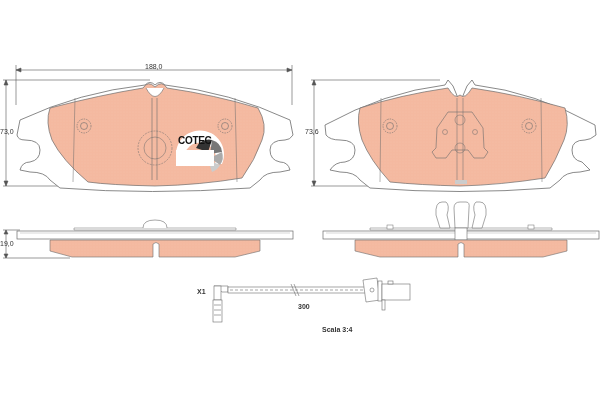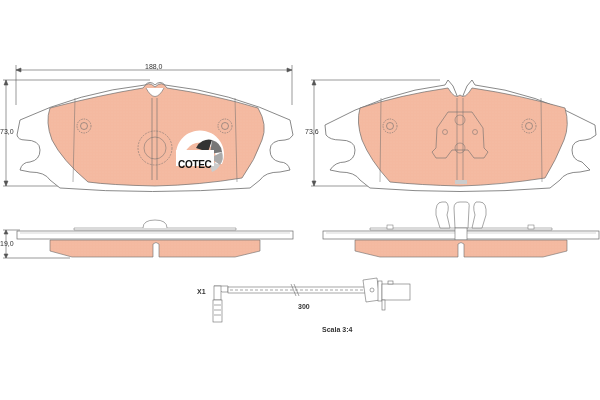--- a/index.html
+++ b/index.html
@@ -142,13 +142,13 @@
   </g>
 </svg>
 
 <span class="lbl" style="left:145px; top:63px;">188,0</span>
 <span class="lbl" style="left:0px; top:128px;">73,0</span>
 <span class="lbl" style="left:305px; top:128px;">73,6</span>
 <span class="lbl" style="left:0px; top:240px;">19,0</span>
 <span class="lbl bold" style="left:197px; top:288px;">X1</span>
 <span class="lbl bold" style="left:298px; top:303px;">300</span>
 <span class="lbl bold" style="left:322px; top:326px;">Scala 3:4</span>
-<span class="cotec" style="left:178px; top:159px;">COTEC</span>
+<span class="cotec" style="left:178px; top:135px;">COTEC</span>
 
 </body></html>

